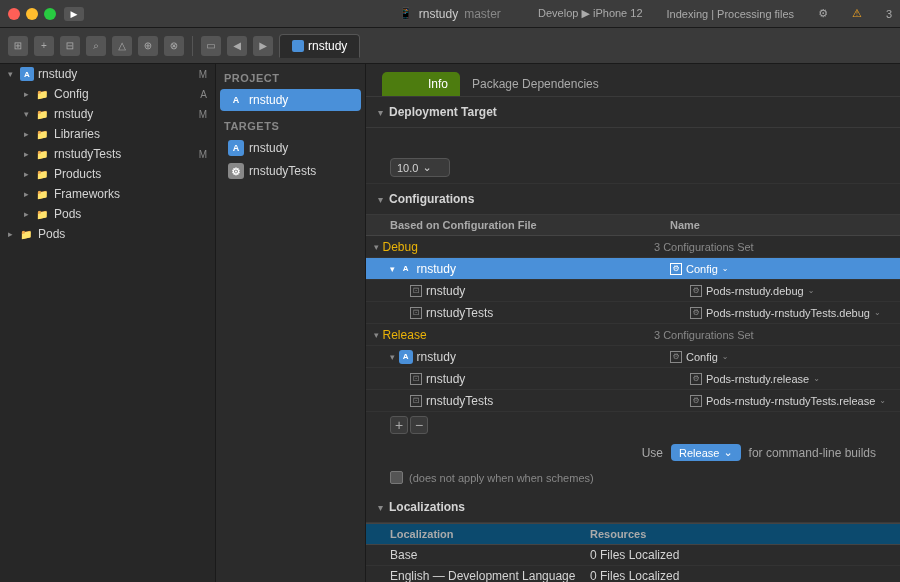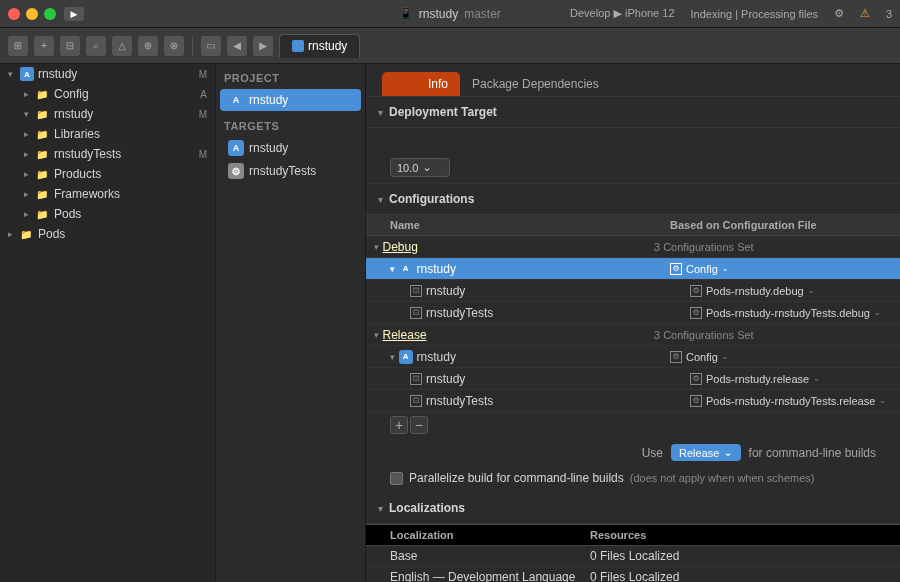--- a/index.html
+++ b/index.html
@@ -42,21 +42,21 @@
       display: flex;
       align-items: center;
       gap: 6px;
       color: #ccc;
       font-size: 12px;
     }
     .titlebar-right {
       margin-left: auto;
       display: flex;
       align-items: center;
-      gap: 16px;
+      gap: 24px;
       font-size: 11px;
       color: #aaa;
     }
     .play-btn {
       width: 20px; height: 14px;
       background: #555;
       border-radius: 3px;
       display: flex; align-items: center; justify-content: center;
       font-size: 9px;
       color: #fff;
@@ -215,21 +215,21 @@
       background: #2b2b2b;
     }
     .settings-tab {
       padding: 5px 12px;
       font-size: 12px;
       cursor: pointer;
       border-radius: 5px 5px 0 0;
       color: #aaa;
     }
     .settings-tab.active {
-      background: #c2410c;
+      background: #4d7c0f;
       color: white;
       padding-left: 46px;
     }
 
     
     .settings-content {
       padding: 0;
     }
 
     .section-header {
@@ -302,21 +302,21 @@
     .config-row.selected .config-value { color: #fff; }
     .config-name-cell {
       flex: 0 0 280px;
       display: flex;
       align-items: center;
     }
     .config-name {
       font-size: 12px;
       color: #d4d4d4;
     }
-    .config-name.section-name { font-weight: normal; color: #fef9c3; text-decoration: underline; }
+    .config-name.section-name { font-weight: normal; color: #eab308; }
     .config-value {
       flex: 1;
       font-size: 11px;
       color: #d4d4d4;
       display: flex;
       align-items: center;
       gap: 4px;
     }
     .config-value-text { font-size: 11px; color: #888; }
     .config-file-icon {
@@ -397,21 +397,21 @@
       border-radius: 2px;
       display: flex; align-items: center; justify-content: center;
       font-size: 9px;
       color: #aaa;
     }
     .checkbox-label { font-size: 12px; color: #d4d4d4; }
     .checkbox-sublabel { font-size: 11px; color: #888; }
     .loc-header {
       display: flex;
       padding: 4px 24px;
-      background: #000000;
+      background: #0c4a6e;
       border-bottom: 1px solid #444;
       border-top: 1px solid #444;
     }
     .loc-header-cell { font-size: 11px; font-weight: bold; color: #aaa; }
     .loc-header-cell:first-child { flex: 0 0 200px; }
     .loc-header-cell:last-child { flex: 1; }
     .loc-row {
       display: flex;
       align-items: center;
       padding: 3px 24px;
@@ -571,22 +571,22 @@
             <span>⌄</span>
           </div>
         </div>
 
         <div class="section-header">
           <span class="section-chevron">▾</span>
           <span class="section-title">Configurations</span>
         </div>
 
         <div class="config-table-header">
+          <span class="config-table-header-cell">Based on Configuration File</span>
           <span class="config-table-header-cell">Name</span>
-          <span class="config-table-header-cell">Based on Configuration File</span>
         </div>
 
         <div class="config-row">
           <div class="config-name-cell">
             <span class="xcode-chevron-icon">▾</span>
             <span class="config-name section-name">Debug</span>
           </div>
           <span class="config-value config-value-text">3 Configurations Set</span>
         </div>
 
@@ -681,21 +681,20 @@
           <span class="use-label">Use</span>
           <div class="use-dropdown">
             <span>Release</span>
             <span>⌄</span>
           </div>
           <span class="use-for-label">for command-line builds</span>
         </div>
 
         <div class="checkbox-row">
           <div class="xcode-checkbox"></div>
-          <span class="checkbox-label">Parallelize build for command-line builds</span>
           <span class="checkbox-sublabel">(does not apply when when schemes)</span>
         </div>
 
         <div class="section-header" style="margin-top:4px;">
           <span class="section-chevron">▾</span>
           <span class="section-title">Localizations</span>
         </div>
 
         <div class="loc-header">
           <span class="loc-header-cell">Localization</span>

